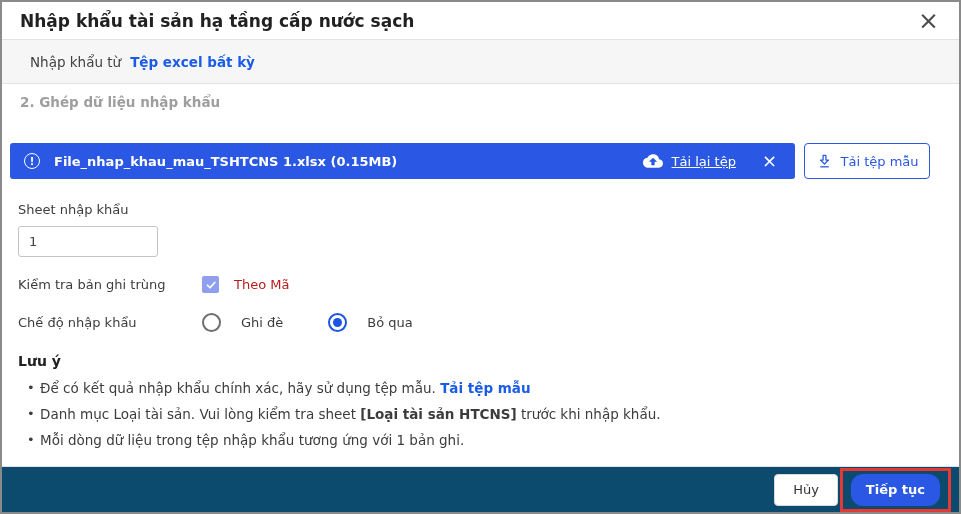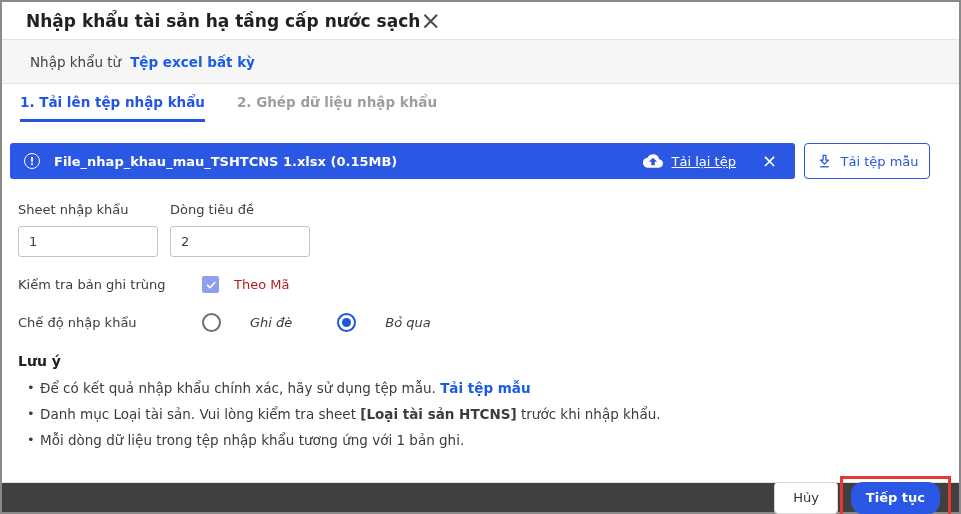--- a/index.html
+++ b/index.html
@@ -13,22 +13,22 @@
   .dialog {
     position: relative;
     width: 961px; height: 514px;
     background: #fff;
     border: 2px solid #8a8a8a;
   }
 
   
   .title-bar {
     height: 38px;
-    display: flex; align-items: center; justify-content: flex-start;
-    padding: 0 20px 0 24px;
+    display: flex; align-items: center; justify-content: space-between;
+    padding: 0 20px 0 18px;
     border-bottom: 1px solid #e2e2e2;
   }
   .title-bar .title { font-size: 17px; font-weight: bold; color: #212121; }
   .close-x {
     font-size: 25px; line-height: 20px; color: #4d4d4d;
     cursor: pointer; font-weight: 400;
   }
 
   
   .source-row {
@@ -109,21 +109,21 @@
   .opt-muted { margin-left: 15px; font-size: 13px; color: #b91c1c; }
   .radio { width: 19px; height: 19px; border-radius: 50%; cursor: pointer; }
   .radio.unchecked { border: 2px solid #6e6e6e; }
   .radio.checked {
     border: 2px solid #1d55e3;
     display: flex; align-items: center; justify-content: center;
   }
   .radio.checked::after {
     content: ""; width: 9px; height: 9px; border-radius: 50%; background: #1d55e3;
   }
-  .radio-text { margin-left: 29px; font-size: 13px; color: #3d3d3d; font-style: italic; }
+  .radio-text { margin-left: 20px; font-size: 13px; color: #3d3d3d; }
   .radio-gap { width: 45px; }
 
   
   .notes { margin: 21px 16px 0; }
   .notes .notes-heading { font-size: 14px; font-weight: bold; color: #212121; }
   .notes ul { list-style: none; margin-top: 11px; }
   .notes li {
     position: relative;
     padding-left: 22px; margin-bottom: 10px;
     font-size: 13.5px; color: #3c3c3c; line-height: 1.2;
@@ -132,25 +132,25 @@
     content: "•";
     position: absolute; left: 9px; top: 0;
     color: #3c3c3c; font-size: 13px;
   }
   .note-link { color: #1a5ce8; font-weight: bold; cursor: pointer; }
   .note-bold { font-weight: bold; }
 
   
   .footer {
     position: absolute; left: 0; right: 0; bottom: 0;
-    height: 30px;
+    height: 46px;
     border-top: 1px solid #e2e2e2;
     display: flex; align-items: center; justify-content: flex-end;
     padding-right: 8px;
-    background: #404040;
+    background: #0c4a6e;
   }
   .btn-cancel {
     height: 32px; padding: 0 18px;
     background: #fff; border: 1px solid #d9d9d9; border-radius: 4px;
     font-size: 13px; color: #333;
     font-family: inherit; cursor: pointer;
     margin-right: 2px;
   }
   .highlight-box {
     border: 3px solid #e53935;
@@ -173,21 +173,20 @@
     <div class="title">Nhập khẩu tài sản hạ tầng cấp nước sạch</div>
     <div class="close-x">×</div>
   </div>
 
   <div class="source-row">
     <span>Nhập khẩu từ</span>
     <span class="src-link">Tệp excel bất kỳ</span>
   </div>
 
   <div class="tabs">
-    <div class="tab active">1. Tải lên tệp nhập khẩu</div>
     <div class="tab inactive">2. Ghép dữ liệu nhập khẩu</div>
   </div>
 
   <div class="file-row">
     <div class="file-bar">
       <span class="info-circle">!</span>
       <span class="file-name">File_nhap_khau_mau_TSHTCNS 1.xlsx (0.15MB)</span>
       <span class="cloud-icon">
         <svg width="20" height="20" viewBox="0 0 24 24">
           <path fill="#ffffff" d="M19.35 10.04A7.49 7.49 0 0 0 12 4C9.11 4 6.6 5.64 5.35 8.04A5.994 5.994 0 0 0 0 14c0 3.31 2.69 6 6 6h13c2.76 0 5-2.24 5-5 0-2.64-2.05-4.78-4.65-4.96zM14 13v4h-4v-4H7l5-5 5 5h-3z"></path>
@@ -205,24 +204,20 @@
       </span>
       <span>Tải tệp mẫu</span>
     </button>
   </div>
 
   <div class="fields-row">
     <div class="field">
       <label>Sheet nhập khẩu</label>
       <input type="text" value="1" style="">
     </div>
-    <div class="field">
-      <label>Dòng tiêu đề</label>
-      <input type="text" value="2" style="">
-    </div>
   </div>
 
   <div class="option-row">
     <span class="opt-label">Kiểm tra bản ghi trùng</span>
     <span class="checkbox">
       <svg width="12" height="12" viewBox="0 0 24 24">
         <path fill="none" stroke="#ffffff" stroke-width="3.4" stroke-linecap="round" stroke-linejoin="round" d="M5 12.5l5 5L19.5 7"></path>
       </svg>
     </span>
     <span class="opt-muted">Theo Mã</span>

